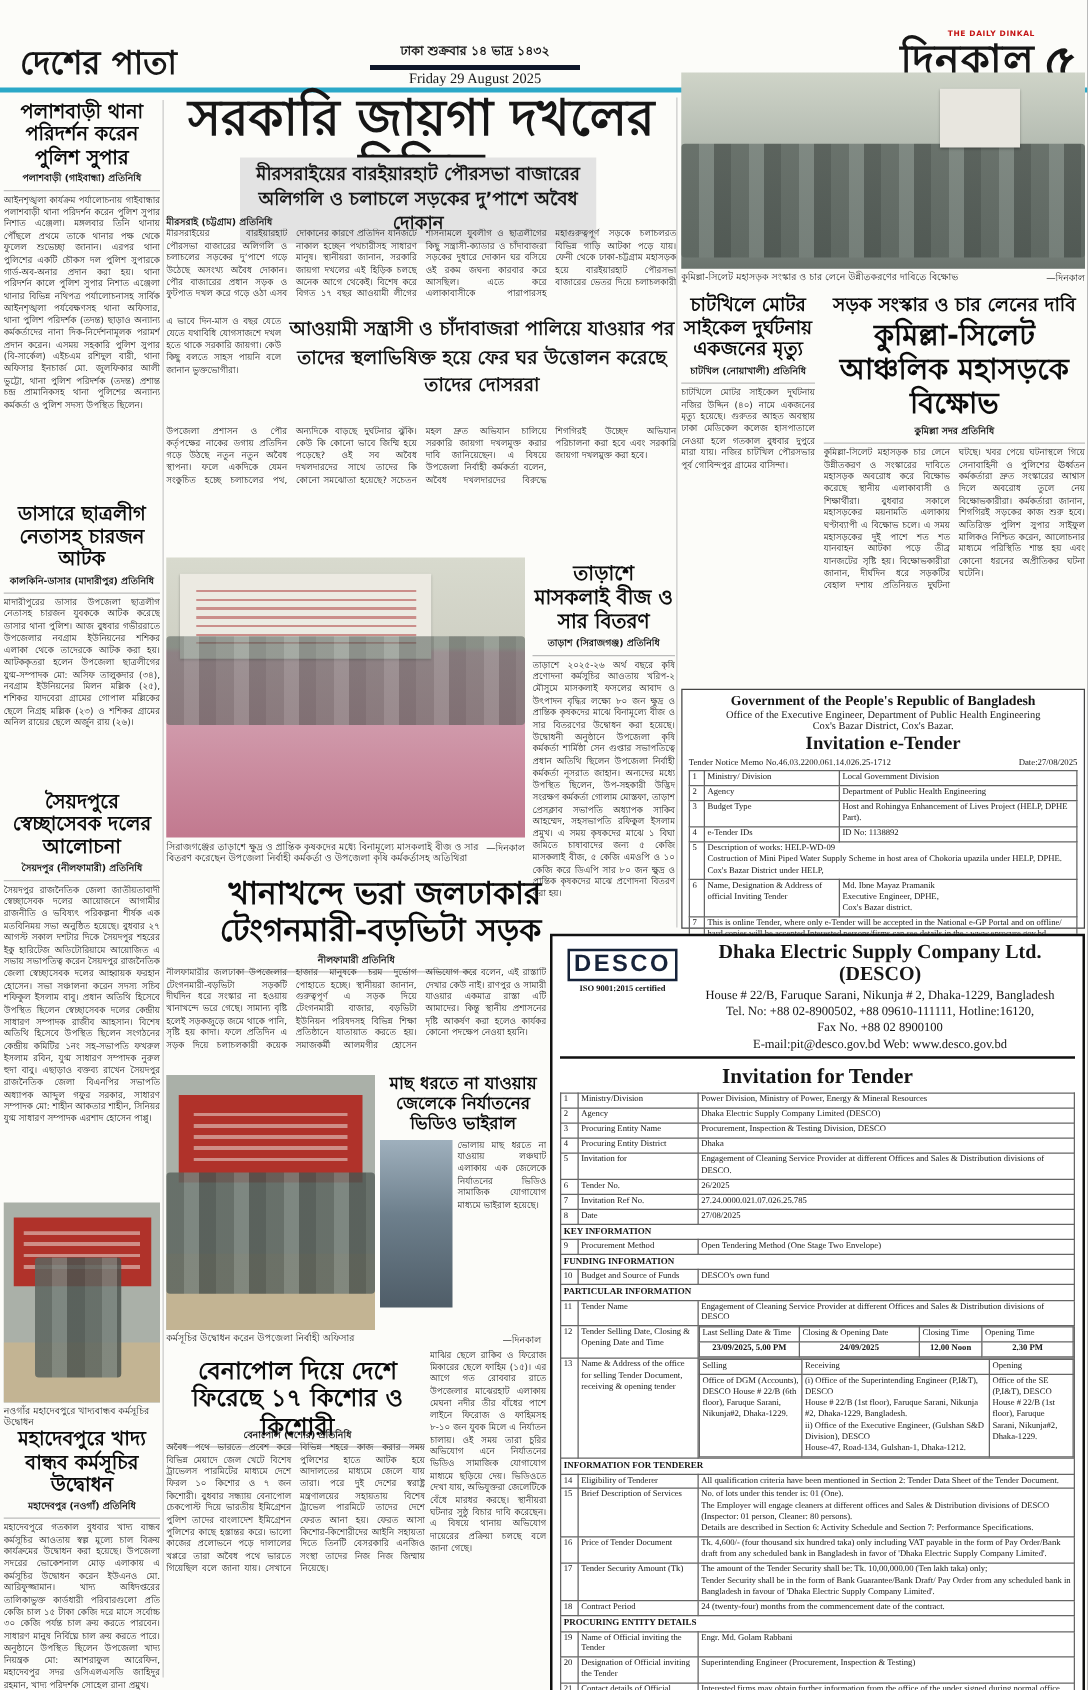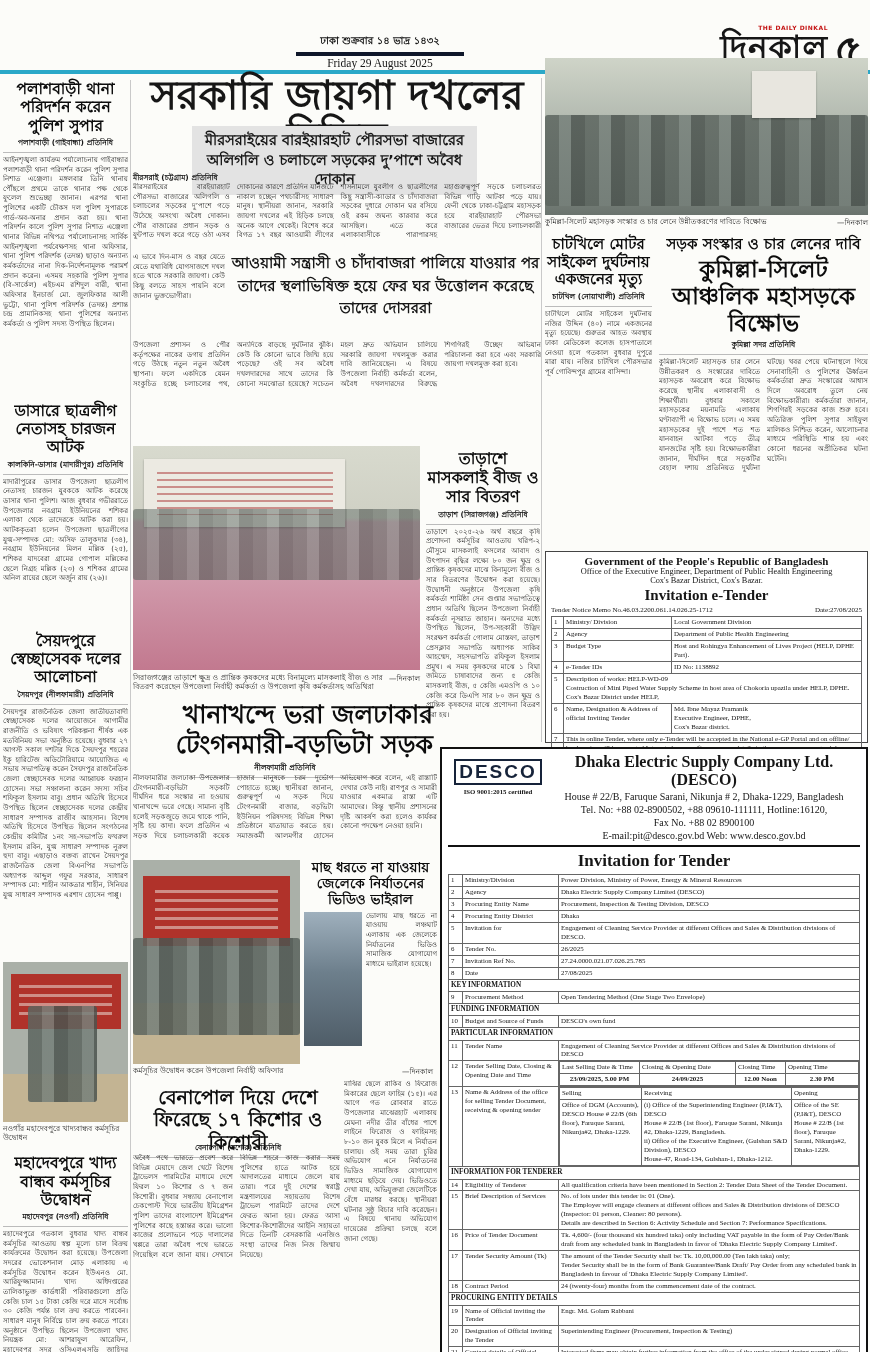--- a/index.html
+++ b/index.html
@@ -74,20 +74,21 @@
   .desco-head-r{flex:1;text-align:center;font-family:"Liberation Serif",serif;}
   .desco-name{font-size:16px;font-weight:bold;line-height:1.15;}
   .desco-addr{font-size:10px;line-height:1.3;}
   .desco-title{font-size:17px;font-weight:bold;text-align:center;font-family:"Liberation Serif",serif;margin:4px 0 3px;}
 </style>
 </head>
 <body>
 
 <div class="page">
 
+  <div class="abs hdr-title bn">দেশের পাতা</div>
   <div class="abs hdr-date">
     <div class="d1 bn">ঢাকা শুক্রবার ১৪ ভাদ্র ১৪৩২</div>
     <div class="d2">Friday 29 August 2025</div>
   </div>
   <div class="abs logo-blk">
     <div class="logo-sup">THE DAILY DINKAL</div>
     <div class="logo-txt bn">দিনকাল</div>
     <div class="logo-tag bn">দেশ ও জনগণের কথা বলে</div>
   </div>
   <div class="abs pageno bn">৫</div>
@@ -110,21 +111,21 @@
     <div style="margin-top:6px;">
       <div class="hl ctr bn" style="font-size:15.5px;">সৈয়দপুরে স্বেচ্ছাসেবক দলের আলোচনা</div>
       <div class="byline ctr bn">সৈয়দপুর (নীলফামারী) প্রতিনিধি</div>
       <div class="body-txt bn" style="height:250px;">সৈয়দপুর রাজনৈতিক জেলা জাতীয়তাবাদী স্বেচ্ছাসেবক দলের আয়োজনে আগামীর রাজনীতি ও ভবিষ্যৎ পরিকল্পনা শীর্ষক এক মতবিনিময় সভা অনুষ্ঠিত হয়েছে। বুধবার ২৭ আগস্ট সকাল দশটার দিকে সৈয়দপুর শহরের ইকু হারিটেজ অডিটোরিয়ামে আয়োজিত এ সভায় সভাপতিত্ব করেন সৈয়দপুর রাজনৈতিক জেলা স্বেচ্ছাসেবক দলের আহ্বায়ক ফরহান হোসেন। সভা সঞ্চালনা করেন সদস্য সচিব শফিকুল ইসলাম বাবু। প্রধান অতিথি হিসেবে উপস্থিত ছিলেন স্বেচ্ছাসেবক দলের কেন্দ্রীয় সাধারণ সম্পাদক রাজীব আহসান। বিশেষ অতিথি হিসেবে উপস্থিত ছিলেন সংগঠনের কেন্দ্রীয় কমিটির ১নং সহ-সভাপতি ফখরুল ইসলাম রবিন, যুগ্ম সাধারণ সম্পাদক নুরুল হুদা বাবু। এছাড়াও বক্তব্য রাখেন সৈয়দপুর রাজনৈতিক জেলা বিএনপির সভাপতি অধ্যাপক আব্দুল গফুর সরকার, সাধারণ সম্পাদক মো: শাহীন আকতার শাহীন, সিনিয়র যুগ্ম সাধারণ সম্পাদক এরশাদ হোসেন পাপ্পু।</div>
     </div>
     <div class="ph" style="position:relative;width:125px;height:160px;margin-top:4px;">
       <div class="banner-red"></div>
       <div class="ground"></div>
       <div class="crowd" style="left:20%;width:55%;bottom:12%;height:60%;"></div>
     </div>
-    <div class="cap bn" style="margin:2px 0 12px;">নওগাঁর মহাদেবপুরে খাদ্যবান্ধব কর্মসূচির উদ্বোধন</div>
+    <div class="cap bn" style="margin:2px 0 0;">নওগাঁর মহাদেবপুরে খাদ্যবান্ধব কর্মসূচির উদ্বোধন</div>
     <div>
       <div class="hl ctr bn" style="font-size:15.5px;">মহাদেবপুরে খাদ্য বান্ধব কর্মসূচির উদ্বোধন</div>
       <div class="byline ctr bn">মহাদেবপুর (নওগাঁ) প্রতিনিধি</div>
       <div class="body-txt bn" style="height:150px;">মহাদেবপুরে গতকাল বুধবার খাদ্য বান্ধব কর্মসূচির আওতায় স্বল্প মূল্যে চাল বিক্রয় কার্যক্রমের উদ্বোধন করা হয়েছে। উপজেলা সদরের ভোকেশনাল মোড় এলাকায় এ কর্মসূচির উদ্বোধন করেন ইউএনও মো. আরিফুজ্জামান। খাদ্য অধিদপ্তরের তালিকাভুক্ত কার্ডধারী পরিবারগুলো প্রতি কেজি চাল ১৫ টাকা কেজি দরে মাসে সর্বোচ্চ ৩০ কেজি পর্যন্ত চাল ক্রয় করতে পারবেন। সাধারণ মানুষ নির্বিঘ্নে চাল ক্রয় করতে পারে। অনুষ্ঠানে উপস্থিত ছিলেন উপজেলা খাদ্য নিয়ন্ত্রক মো: আশরাফুল আরেফিন, মহাদেবপুর সদর ওসিএলএসডি জাহিদুর রহমান, খাদ্য পরিদর্শক সোহেল রানা প্রমুখ।</div>
     </div>
   </div>
 
   <div class="abs lead-hl bn">সরকারি জায়গা দখলের হিড়িক</div>
   <div class="abs lead-sub bn">মীরসরাইয়ের বারইয়ারহাট পৌরসভা বাজারের অলিগলি ও চলাচলে সড়কের দু’পাশে অবৈধ দোকান</div>
   <div class="abs bn" style="left:133px;top:172px;width:120px;font-size:7.5px;font-weight:bold;">মীরসরাই (চট্টগ্রাম) প্রতিনিধি</div>

